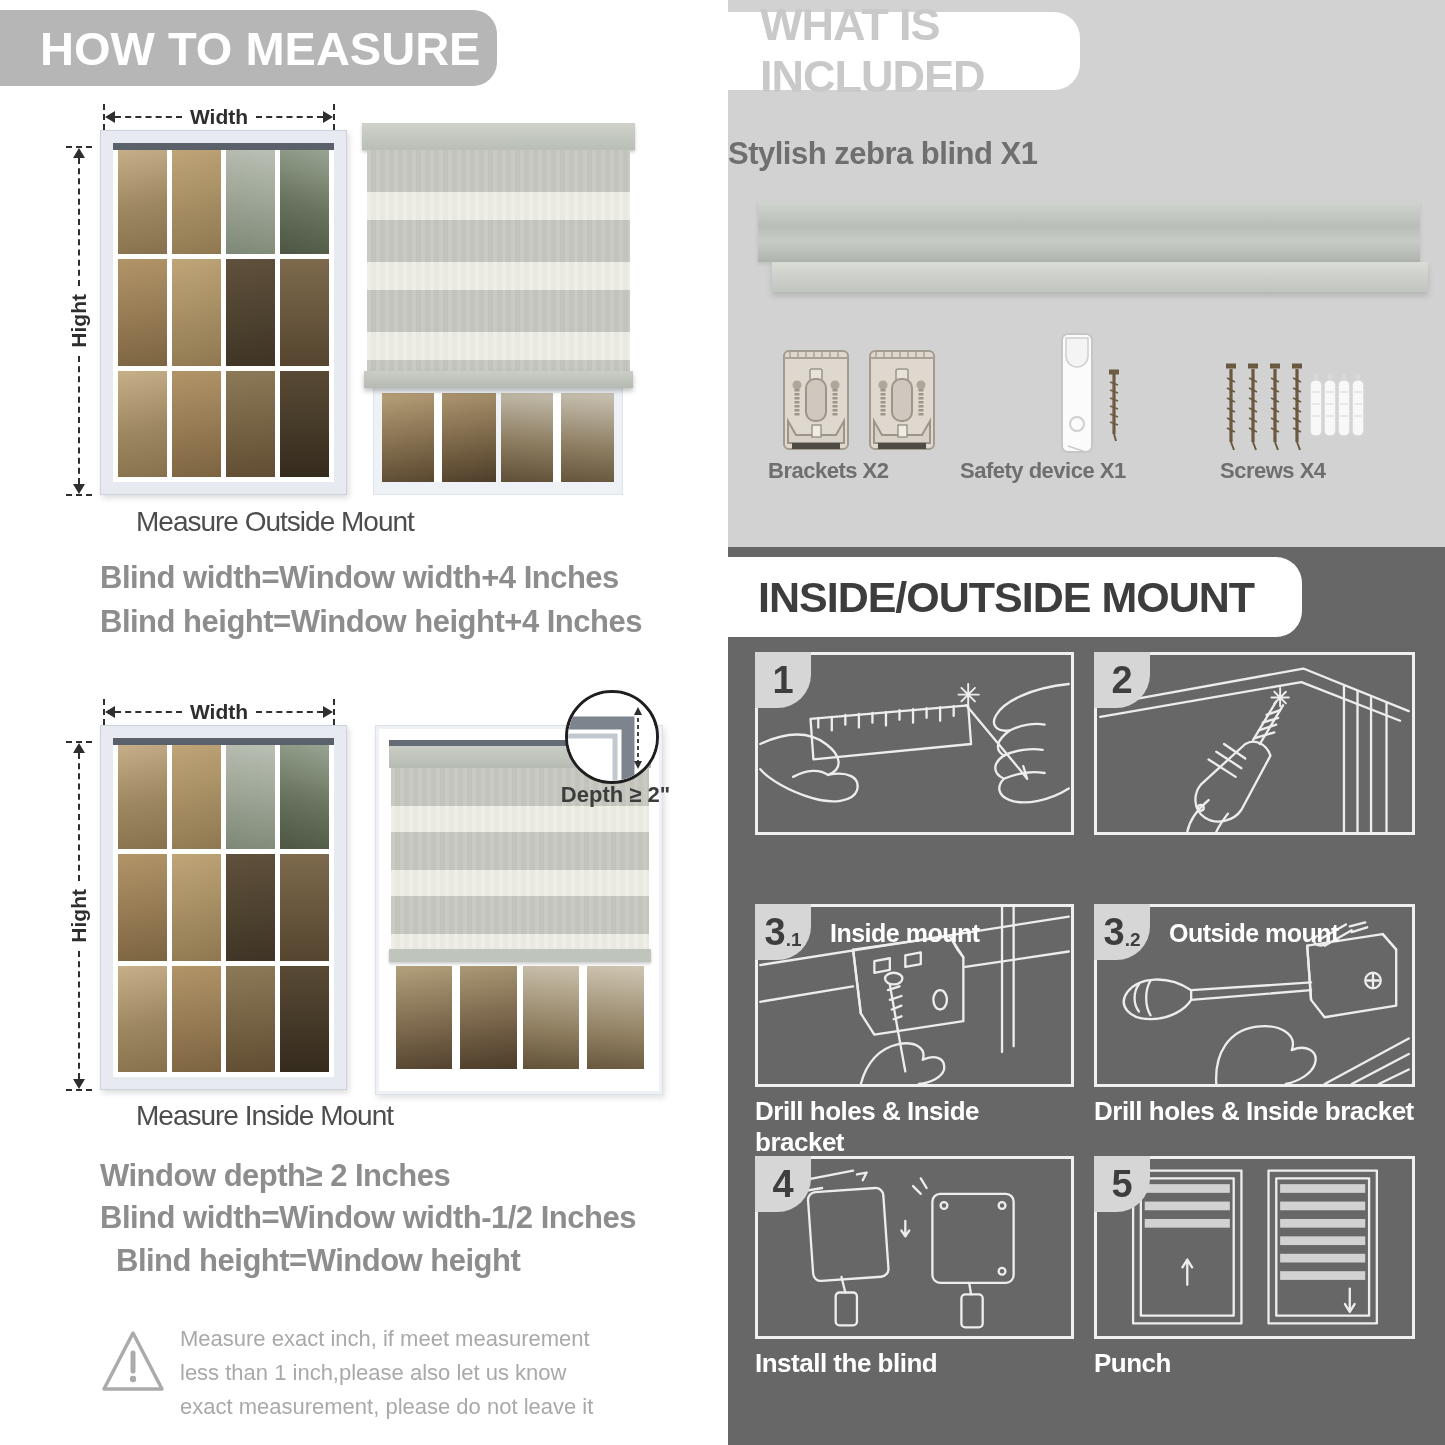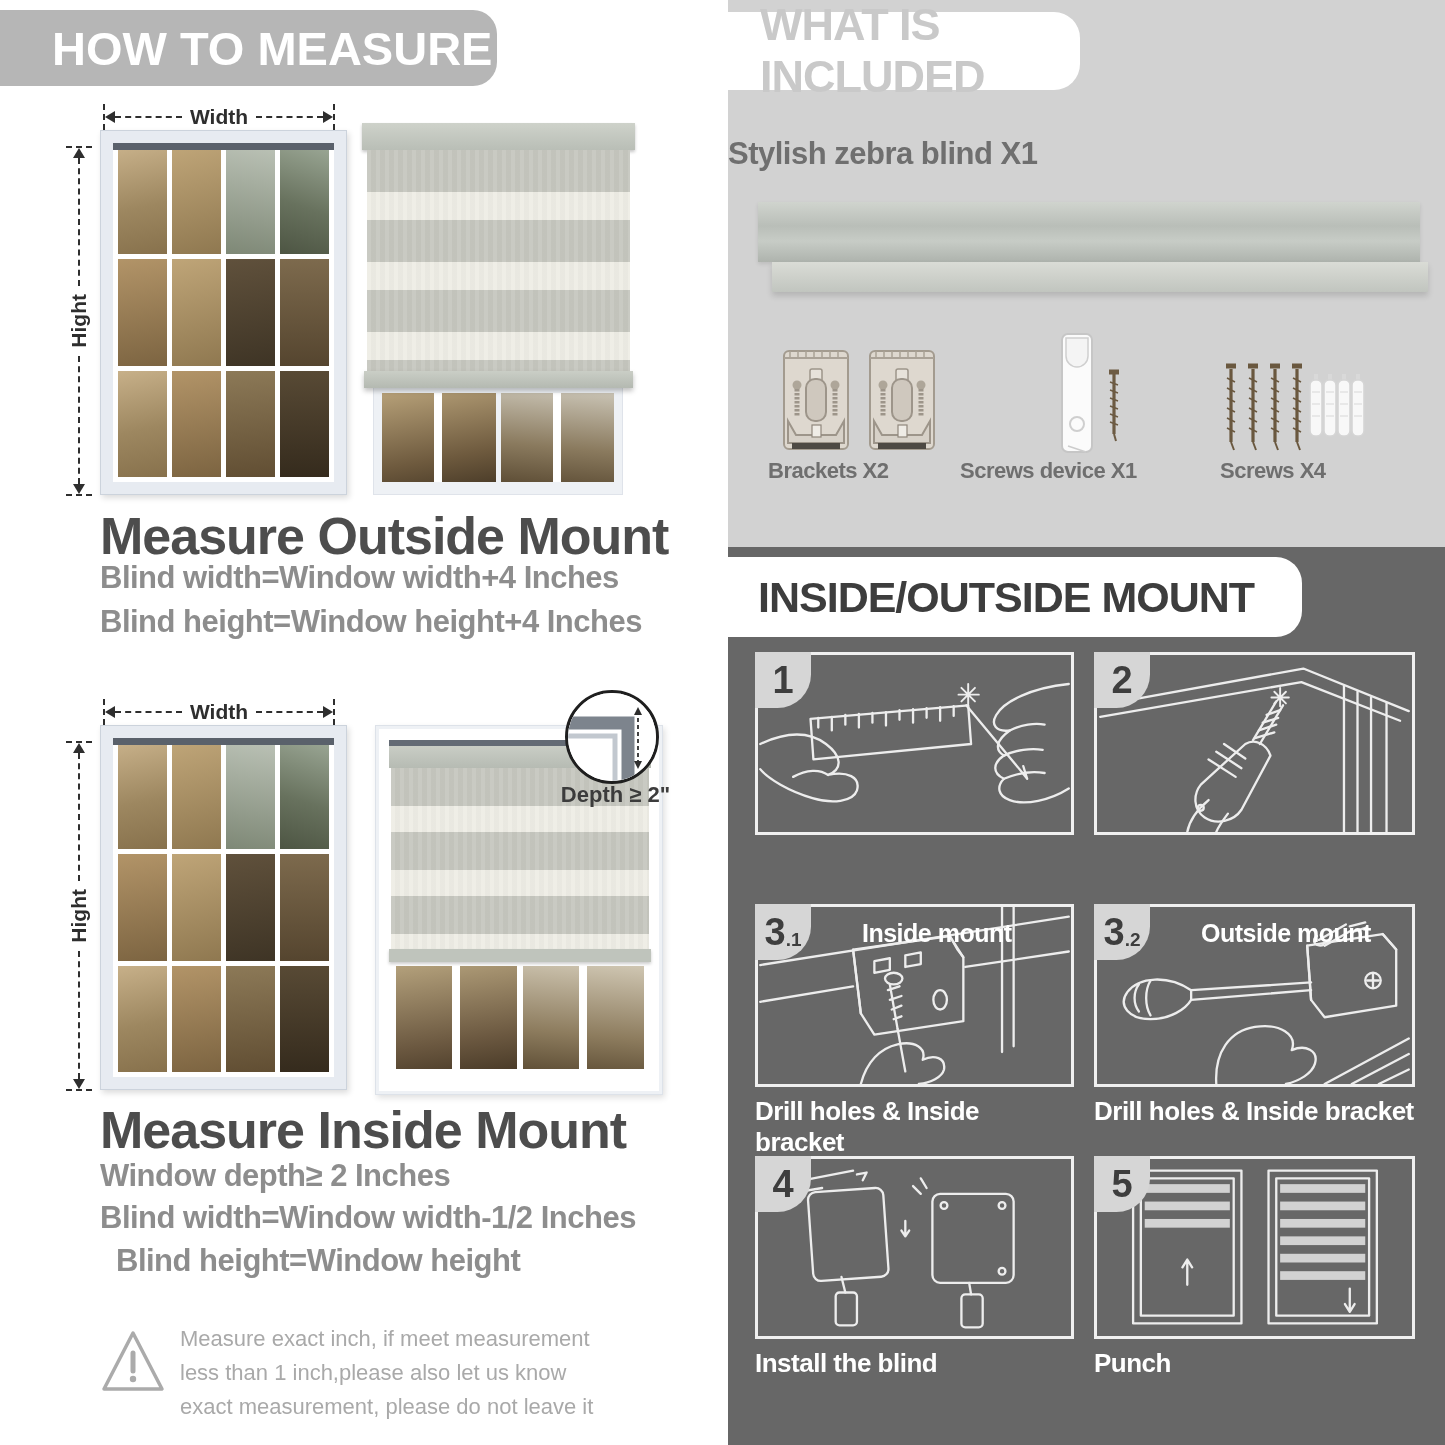--- a/index.html
+++ b/index.html
@@ -3,21 +3,21 @@
 <meta charset="utf-8">
 <style>
   html,body{margin:0;padding:0;}
   body{width:1445px;height:1445px;background:#ffffff;position:relative;overflow:hidden;
        font-family:"Liberation Sans", sans-serif;}
   .abs{position:absolute;}
 
   
   .banner{position:absolute;display:flex;align-items:center;font-weight:bold;z-index:6;box-sizing:border-box;}
   #htm-banner{left:0;top:10px;width:497px;height:76px;background:#b6b6b6;border-radius:0 24px 24px 0;
-              color:#ffffff;font-size:47px;letter-spacing:0;padding-left:52px;}
+              color:#ffffff;font-size:47px;letter-spacing:0;padding-left:40px;}
   #wii-banner{left:728px;top:12px;width:352px;height:78px;background:#ffffff;border-radius:0 26px 26px 0;
               color:#c9c9c9;font-size:45px;letter-spacing:-1px;padding-left:32px;}
   #iom-banner{left:728px;top:557px;width:574px;height:80px;background:#ffffff;border-radius:0 26px 26px 0;
               color:#3d3d3d;font-size:43px;letter-spacing:-1px;padding-left:30px;}
 
   
   #included-panel{left:728px;top:0;width:717px;height:547px;background:#d2d2d2;}
   #mount-panel{left:728px;top:547px;width:717px;height:898px;background:#676767;}
 
   #product-label{left:728px;top:136px;width:717px;font-weight:bold;
@@ -38,25 +38,25 @@
   #steps{left:755px;top:652px;width:660px;display:grid;grid-template-columns:319px 321px;
          column-gap:20px;row-gap:0;}
   .step{height:252px;}
   .step-box{height:183px;border:3px solid #f0f0f0;position:relative;box-sizing:border-box;}
   .step-box svg{position:absolute;left:0;top:0;width:100%;height:100%;}
   .badge{position:absolute;top:-3px;left:-3px;width:56px;height:56px;border-radius:0 0 60% 0;
          background:#d6d6d6;display:flex;align-items:center;justify-content:center;z-index:2;}
   .badge .num{font-size:38px;font-weight:bold;color:#3e3e3e;line-height:1;}
   .badge .sub{font-size:19px;font-weight:bold;color:#3e3e3e;margin-top:14px;line-height:1;}
   .step-title{position:absolute;left:72px;top:12px;color:#ffffff;font-weight:bold;font-size:25px;
-              letter-spacing:-0.5px;z-index:2;margin-left:32px;}
+              letter-spacing:-0.5px;z-index:2;}
   .step-label{margin-top:9px;color:#ffffff;font-weight:bold;font-size:26px;letter-spacing:-0.5px;}
 
   
-  .sec-title{position:absolute;font-size:52px;font-weight:bold;color:#4d4d4d;letter-spacing:-1px;}
+  .sec-title{position:absolute;font-size:28px;font-weight:normal;color:#4d4d4d;letter-spacing:-1px;margin-left:36px;}
   .sec-line{position:absolute;font-size:31px;font-weight:bold;color:#8d8d8d;letter-spacing:-0.5px;}
   #out-title{left:100px;top:506px;}
   #out-l1{left:100px;top:560px;}
   #out-l2{left:100px;top:604px;}
   #in-title{left:100px;top:1100px;}
   #in-l1{left:100px;top:1158px;}
   #in-l2{left:100px;top:1200px;}
   #in-l3{left:116px;top:1243px;}
 
   #warning-text{left:180px;top:1322px;width:430px;font-size:22px;color:#a9a9a9;line-height:34px;}
@@ -342,21 +342,21 @@
     <use href="#sc" x="22" y="2"></use>
     <use href="#sc" x="44" y="2"></use>
     <use href="#sc" x="66" y="2"></use>
   <use href="#an" x="88" y="10"></use>
     <use href="#an" x="102" y="10"></use>
     <use href="#an" x="116" y="10"></use>
     <use href="#an" x="130" y="10"></use>
 </svg>
 
 <div class="item-label" id="label-brackets">Brackets X2</div>
-<div class="item-label" id="label-safety">Screws device X1</div>
+<div class="item-label" id="label-safety">Safety device X1</div>
 <div class="item-label" id="label-screws">Screws X4</div>
 
 <div class="banner" id="iom-banner">
   <span>INSIDE/OUTSIDE MOUNT</span>
 </div>
 
 <div class="abs" id="steps">
 
   <div class="step">
     <div class="step-box">

